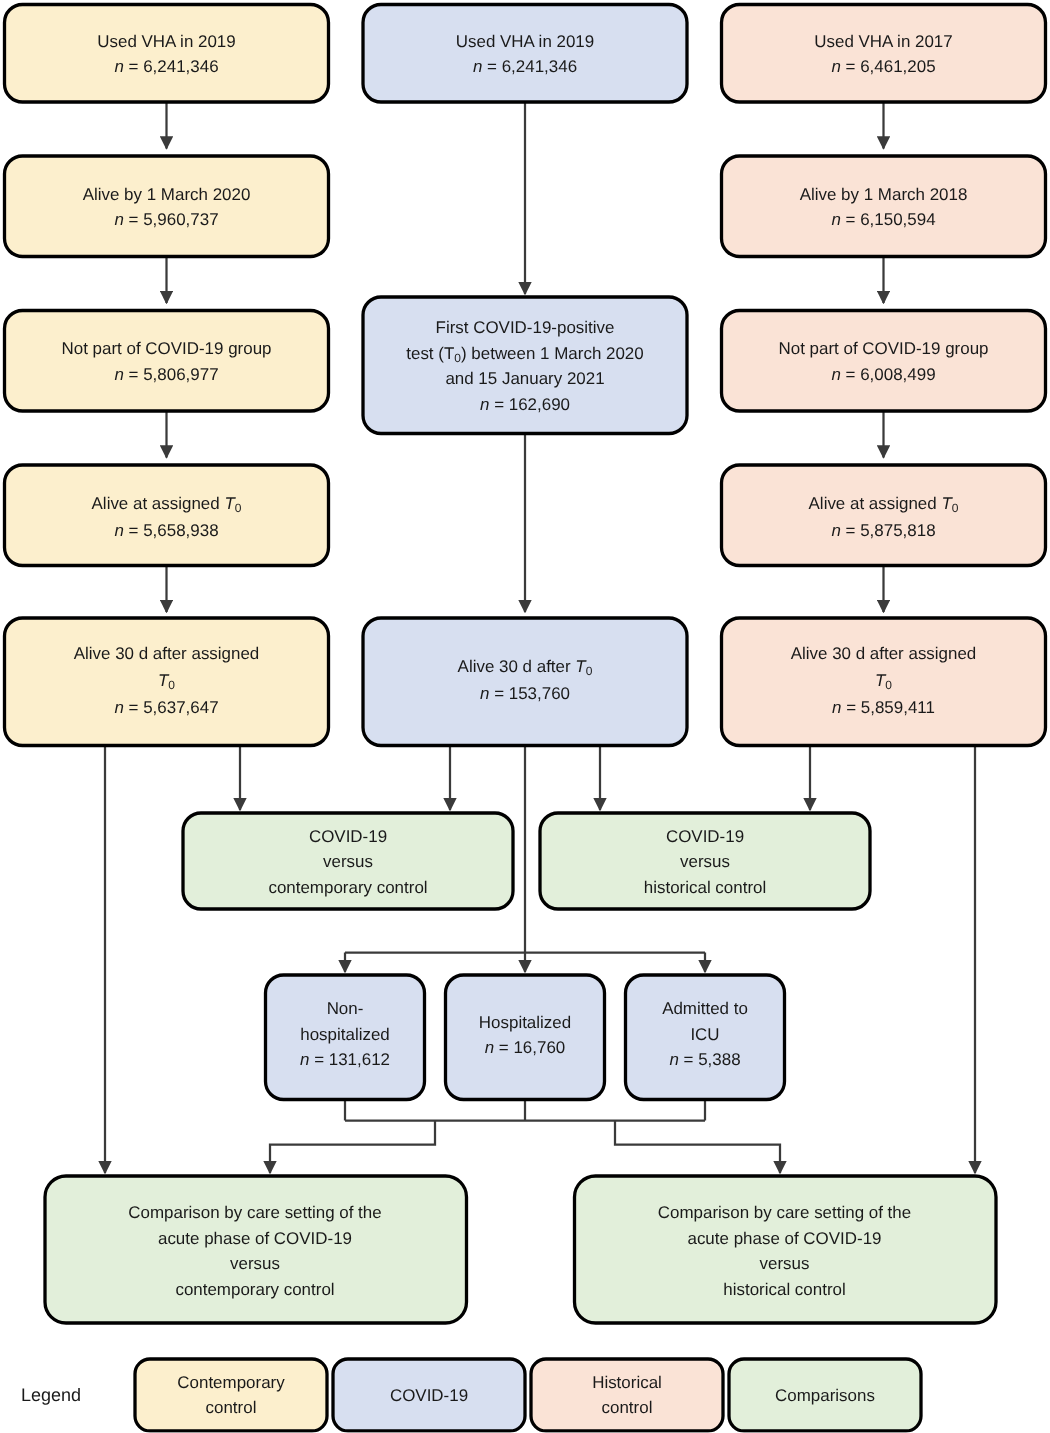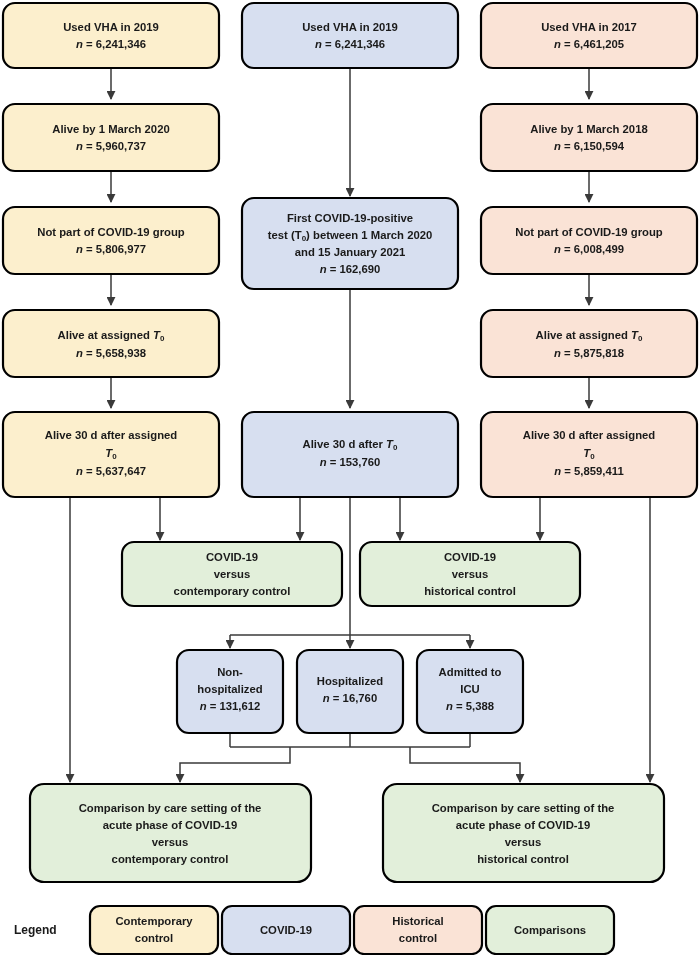--- a/index.html
+++ b/index.html
@@ -11,21 +11,20 @@
   body {
     width: 700px;
     height: 955px;
     font-family: "Liberation Sans", sans-serif;
     overflow: hidden;
   }
   #stage {
     position: relative;
     width: 700px;
     height: 955px;
-    font-weight: bold;
   }
   svg#flow {
     position: absolute;
     top: 0;
     left: 0;
     width: 700px;
     height: 955px;
   }
   .nodebox {
     stroke: #000000;

